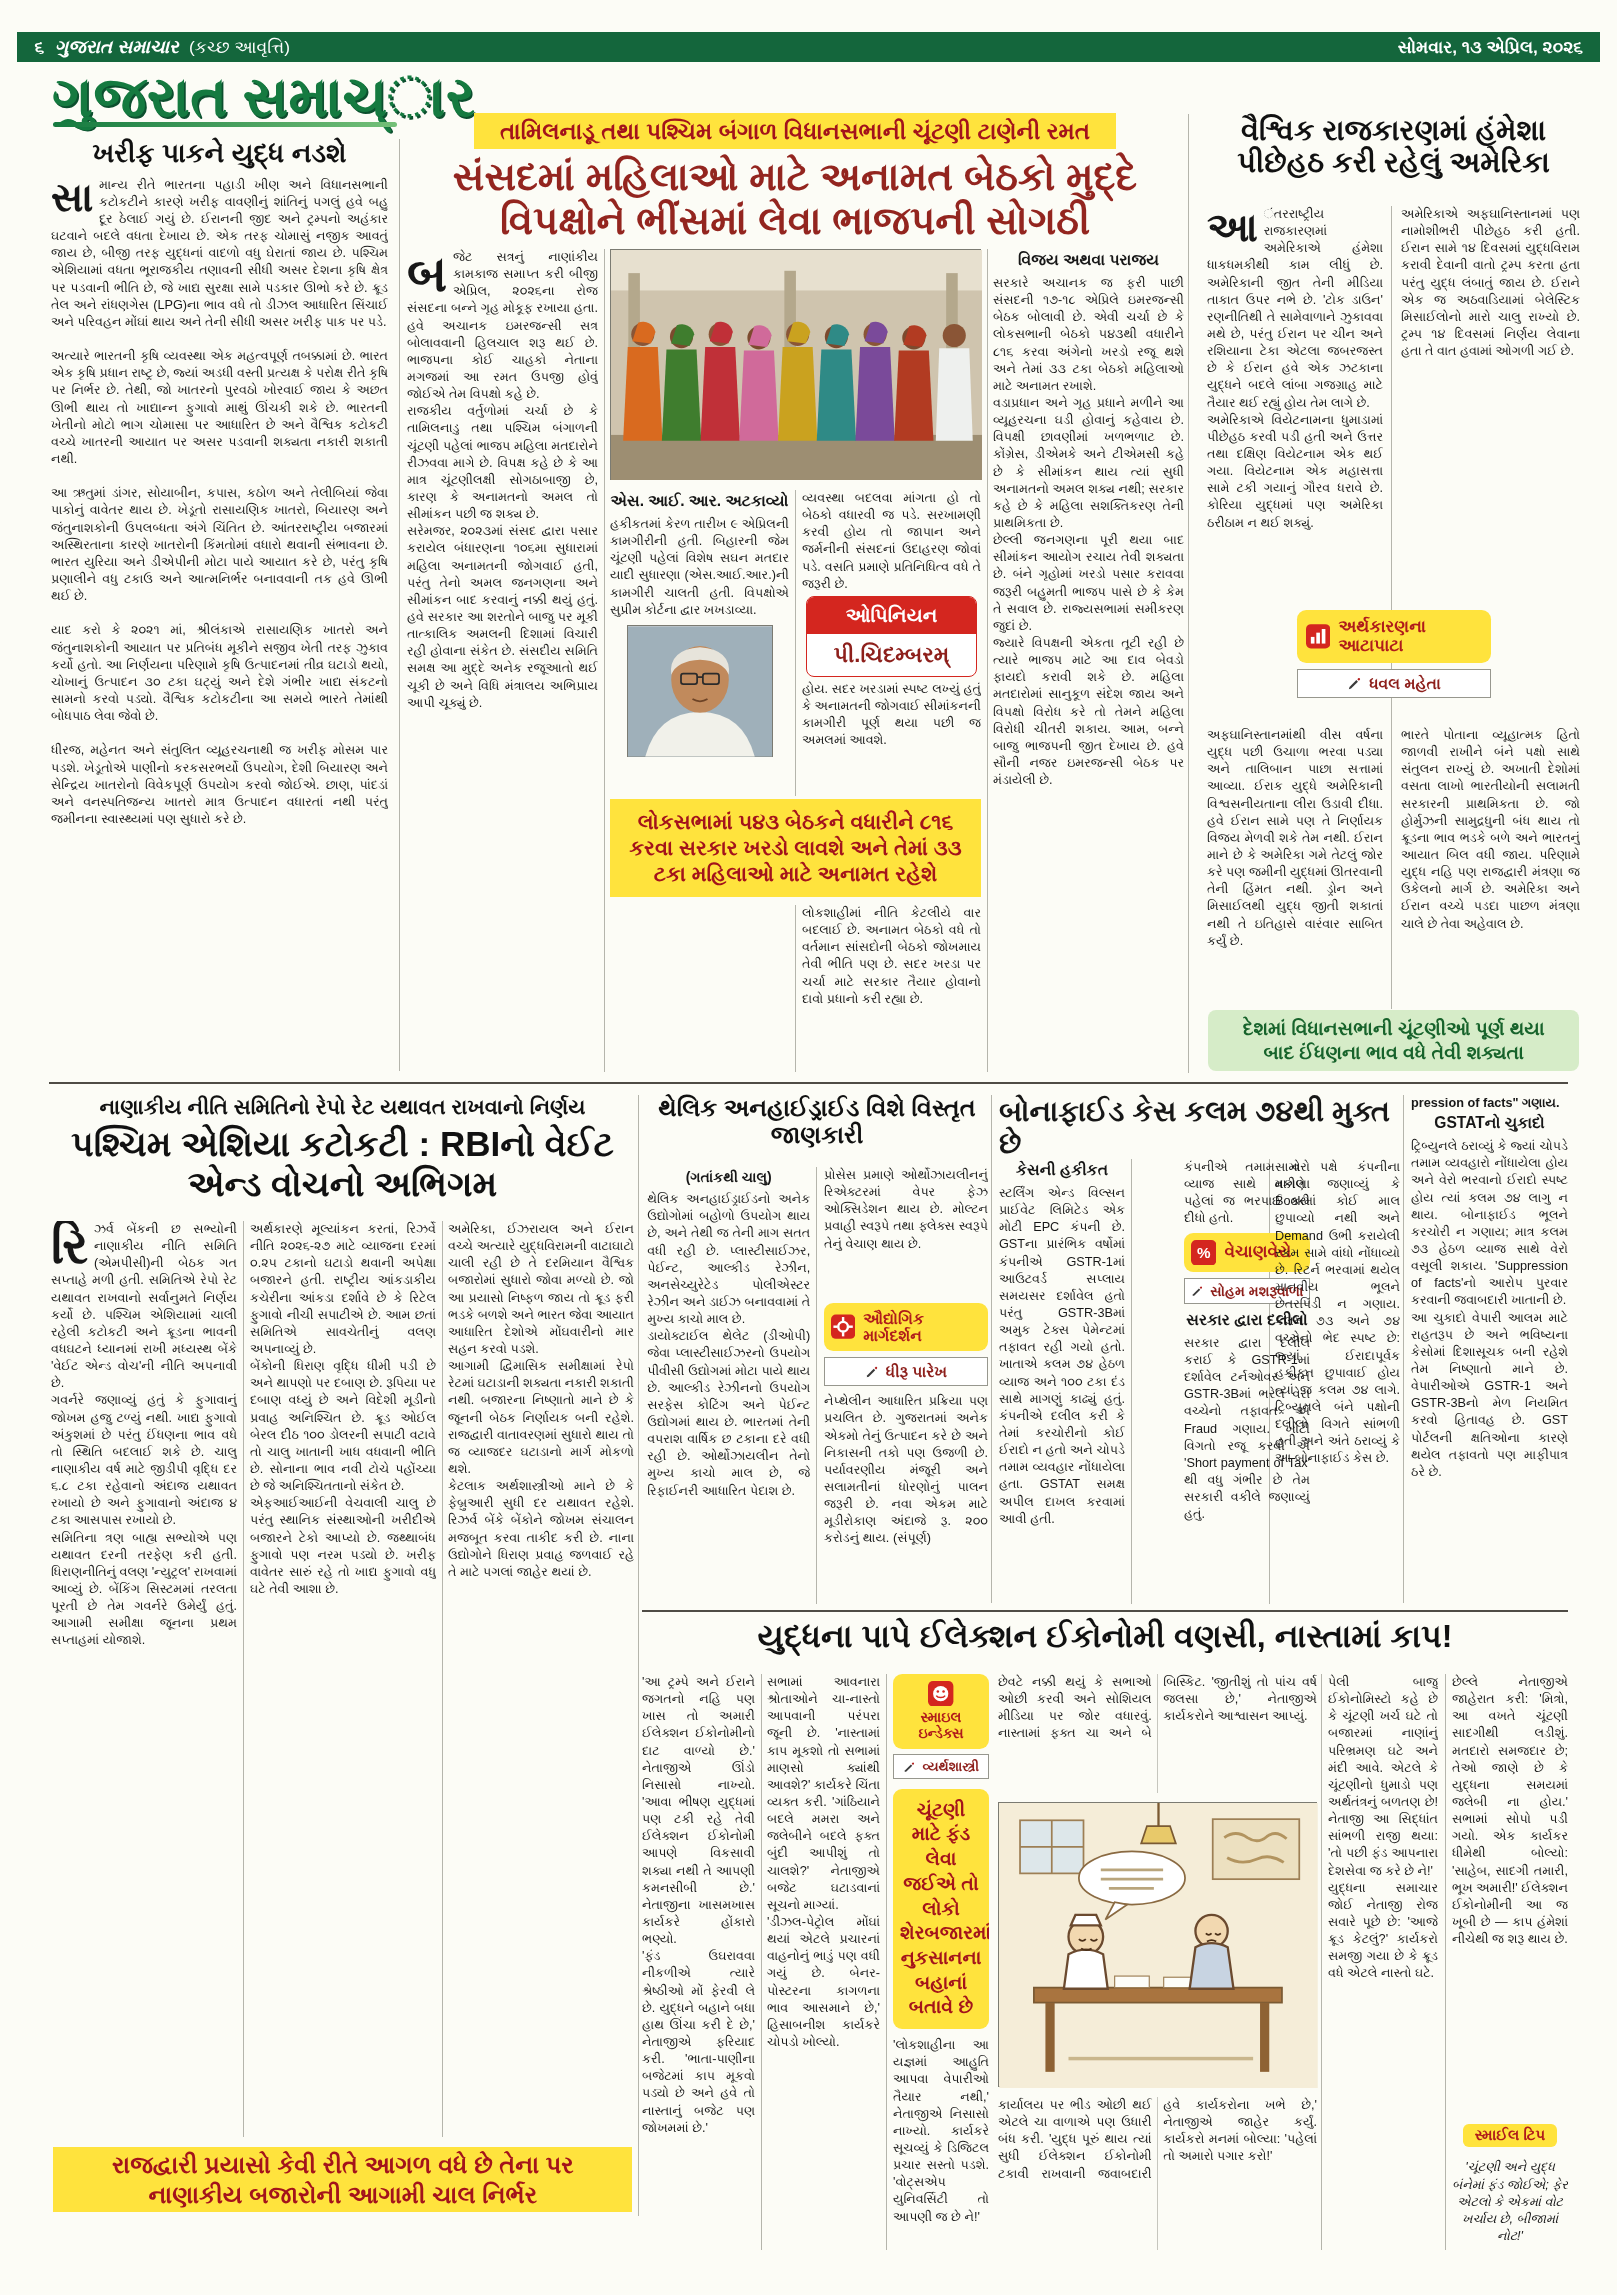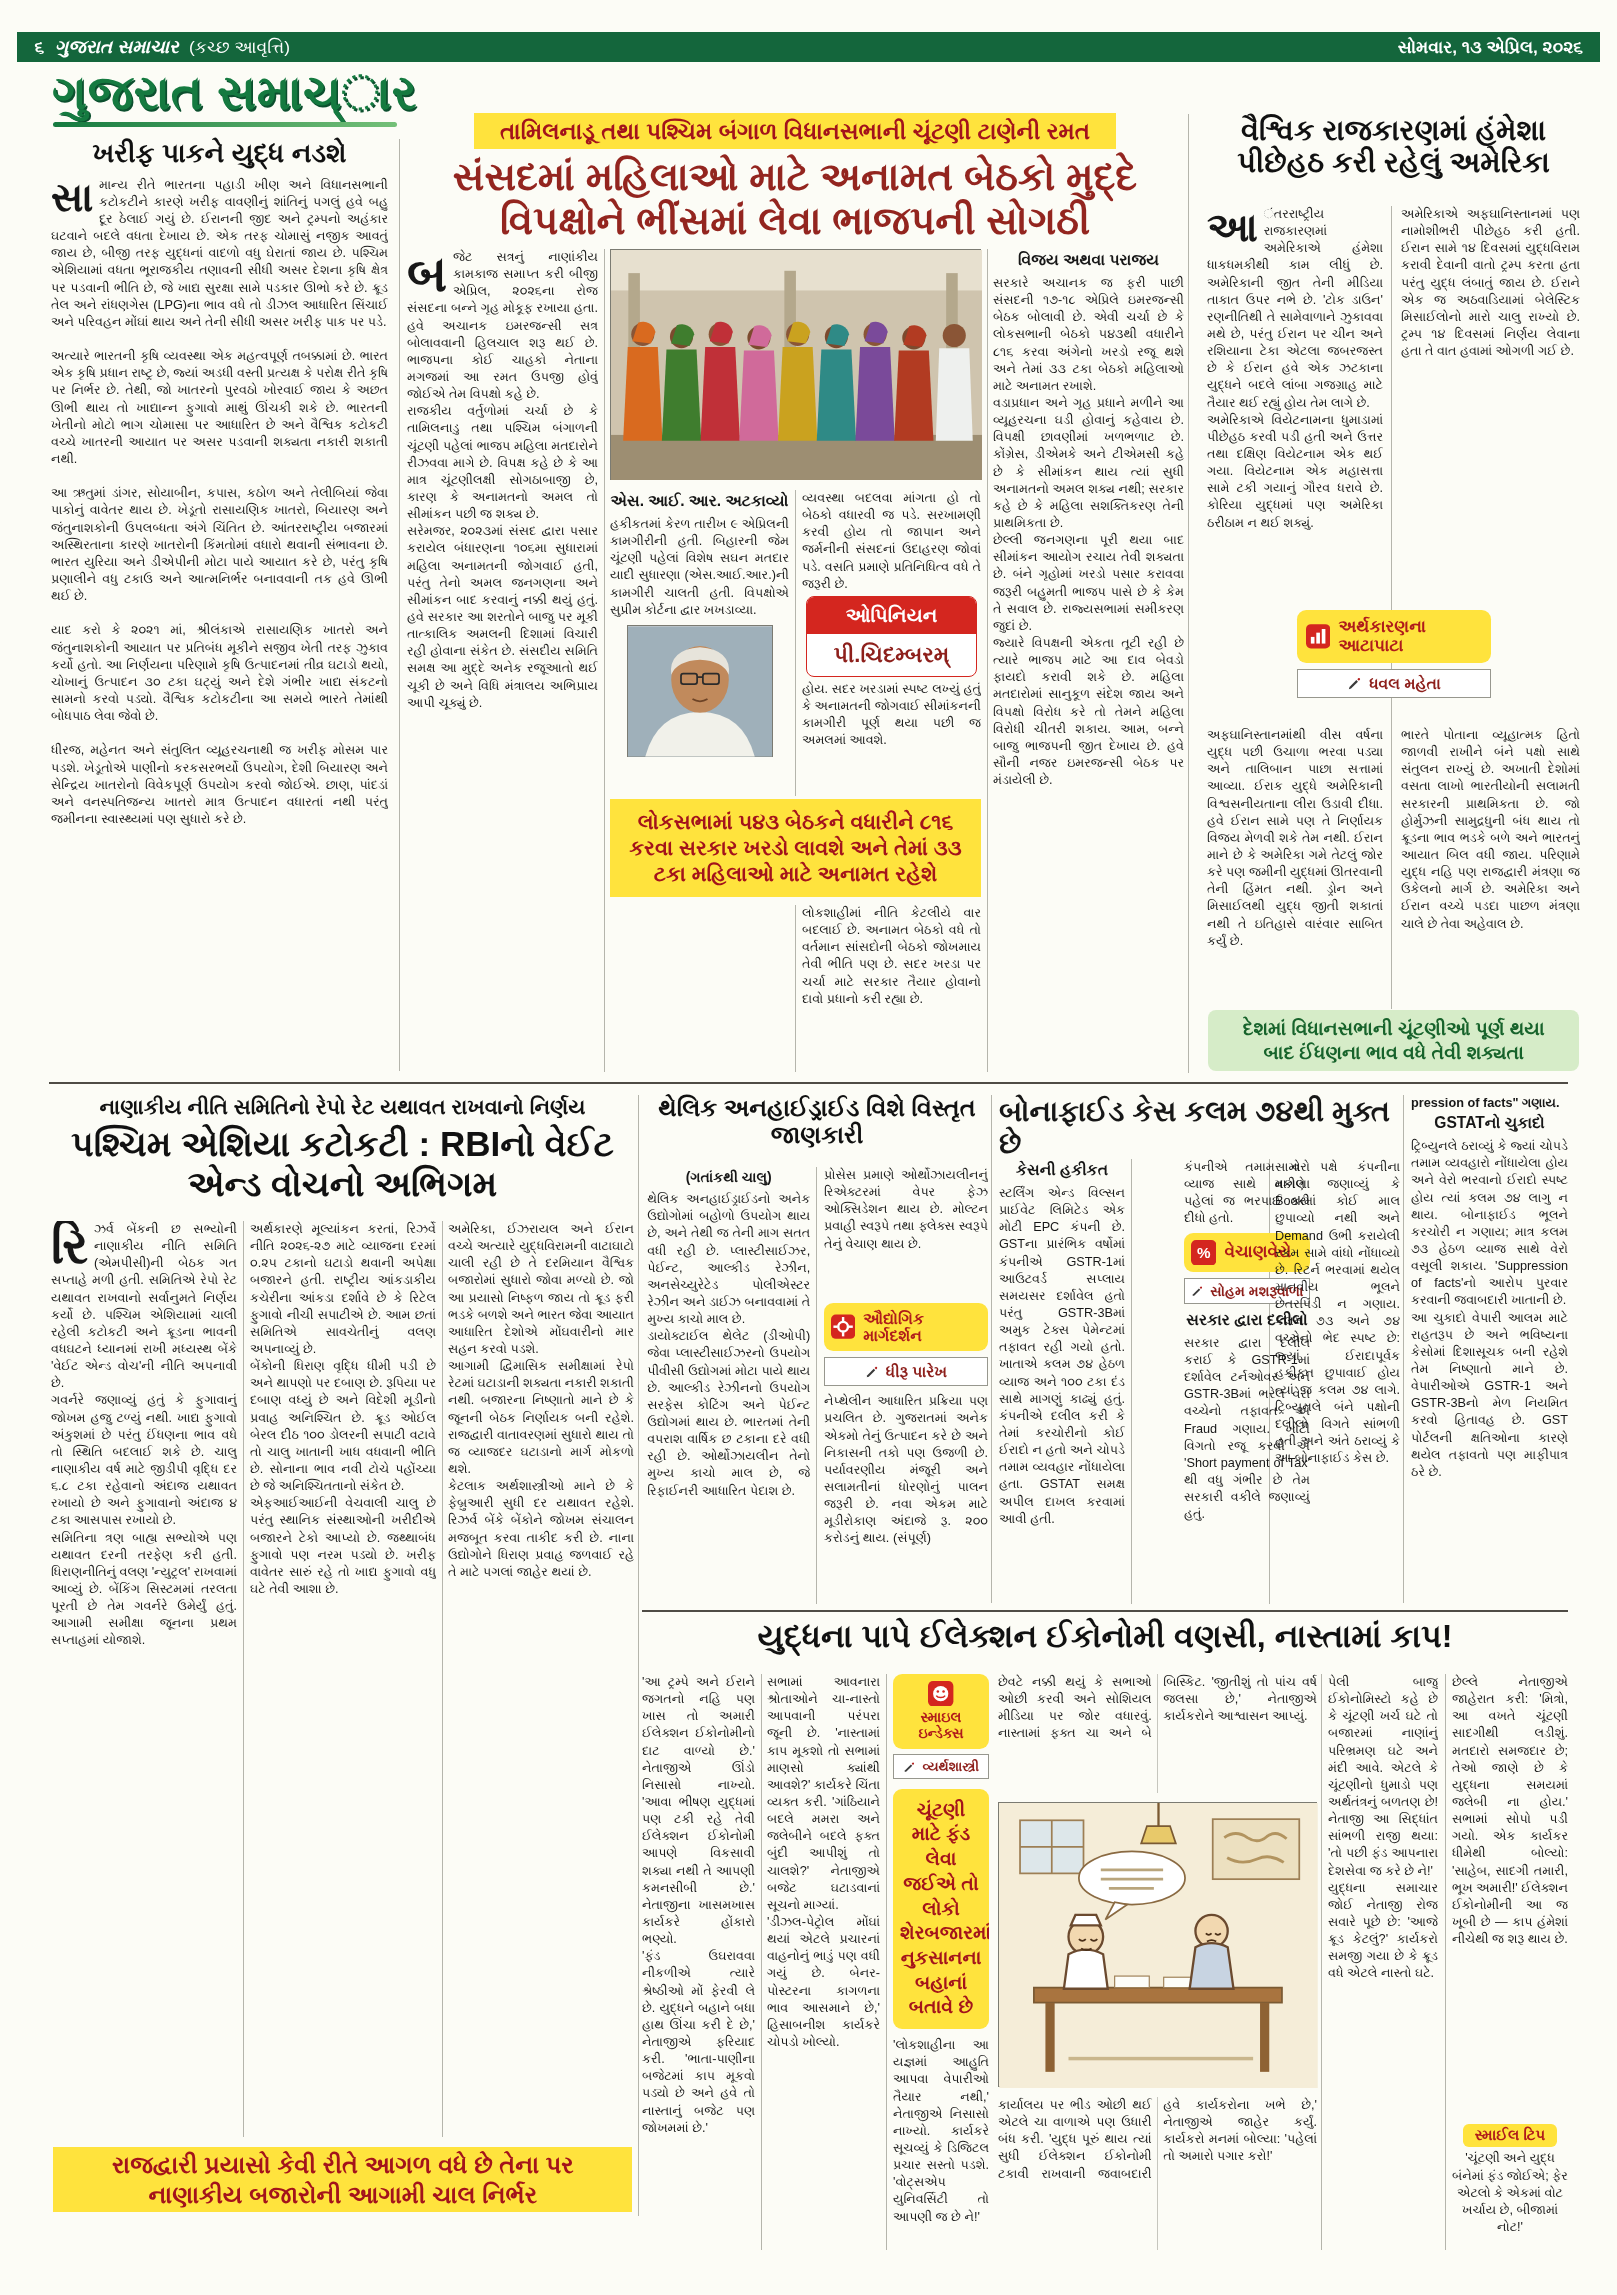--- a/index.html
+++ b/index.html
@@ -4,21 +4,21 @@
 <style>
   * { margin:0; padding:0; box-sizing:border-box; }
   html,body { background:#e9e9e2; }
   .page { position:relative; width:1617px; height:2295px; background:#fcfcf6; overflow:hidden;
           font-family:"Liberation Sans","DejaVu Sans",sans-serif; color:#171717; }
   .abs { position:absolute; }
   .topbar { background:#14663c; color:#fff; display:flex; align-items:center; justify-content:space-between;
             padding:0 17.3px; font-size:17.3px; }
   .topbar .lft { display:flex; align-items:baseline; gap:10.4px; }
   .topbar .brand { font-style:italic; font-weight:bold; font-size:18.5px; }
-  .masthead { font-size:48px; font-weight:800; color:#157a40; letter-spacing:0.6px; text-shadow:1.7px 1.7px 0 #0c4f2e; }
+  .masthead { font-size:56px; font-weight:800; color:#157a40; letter-spacing:0.6px; text-shadow:1.7px 1.7px 0 #0c4f2e;font-family:Liberation Serif, serif; }
   .masthead-rule { background:linear-gradient(90deg,#157a40,#74c078); height:5.2px; border-radius:2.9px; }
   .hl { font-weight:800; line-height:1.12; }
   .body { font-size:12.7px; line-height:1.35; text-align:justify; overflow:hidden; }
   .prelines { white-space:pre-line; }
   .dropcap { float:left; font-weight:800; font-size:40px; line-height:.82; padding:4.6px 5.8px 0 0; }
   .subhead { font-weight:800; font-size:15.6px; text-align:center; margin:2.3px 0 5.8px; line-height:1.15; }
   .vline { background:#b5b5ac; width:1.2px; }
   .hline { background:#4f4c45; height:1.7px; }
   .kicker { background:#ffe33d; color:#a3131b; font-weight:800; font-size:23px; padding:4.6px 25.4px; display:inline-block; }
   .center-head { color:#93251f; text-align:center; font-size:39px; }
@@ -426,20 +426,20 @@
 
       <div class="abs body prelines" style="left:356px; top:423px; width:319px; height:153px; column-count:2; column-gap:11.6px; column-rule:0.6px solid #c6c6be;">કાર્યાલય પર ભીડ ઓછી થઈ એટલે ચા વાળાએ પણ ઉધારી બંધ કરી. 'યુદ્ધ પૂરું થાય ત્યાં સુધી ઈલેક્શન ઈકોનોમી ટકાવી રાખવાની જવાબદારી હવે કાર્યકરોના ખભે છે,' નેતાજીએ જાહેર કર્યું. કાર્યકરો મનમાં બોલ્યા: 'પહેલાં તો અમારો પગાર કરો!'</div>
 
       <div class="abs body prelines" style="left:686px; top:0; width:110px; height:576px;">પેલી બાજુ ઈકોનોમિસ્ટો કહે છે કે ચૂંટણી ખર્ચ ઘટે તો બજારમાં નાણાંનું પરિભ્રમણ ઘટે અને મંદી આવે. એટલે કે ચૂંટણીનો ધુમાડો પણ અર્થતંત્રનું બળતણ છે! નેતાજી આ સિદ્ધાંત સાંભળી રાજી થયા: 'તો પછી ફંડ આપનારા દેશસેવા જ કરે છે ને!'
 યુદ્ધના સમાચાર જોઈ નેતાજી રોજ સવારે પૂછે છે: 'આજે ક્રૂડ કેટલું?' કાર્યકરો સમજી ગયા છે કે ક્રૂડ વધે એટલે નાસ્તો ઘટે.</div>
 
       <div class="abs" style="left:810px; top:0; width:116px; height:576px; overflow:hidden;">
         <div class="body prelines" style="height:445px; overflow:hidden;">છેલ્લે નેતાજીએ જાહેરાત કરી: 'મિત્રો, આ વખતે ચૂંટણી સાદગીથી લડીશું. મતદારો સમજદાર છે; તેઓ જાણે છે કે યુદ્ધના સમયમાં જલેબી ના હોય.' સભામાં સોપો પડી ગયો. એક કાર્યકર ધીમેથી બોલ્યો: 'સાહેબ, સાદગી તમારી, ભૂખ અમારી!' ઈલેક્શન ઈકોનોમીની આ જ ખૂબી છે — કાપ હંમેશાં નીચેથી જ શરૂ થાય છે.</div>
         <div style="text-align:center; margin-top:4.6px;">
           <span class="tip-label">સ્માઈલ ટિપ</span>
-          <div class="body" style="margin-top:3px; text-align:center;">'ચૂંટણી અને યુદ્ધ બંનેમાં ફંડ જોઈએ; ફેર એટલો કે એકમાં વોટ ખર્ચાય છે, બીજામાં નોટ!'</div>
+          <div class="body" style="font-style:italic; margin-top:12px; text-align:center;">'ચૂંટણી અને યુદ્ધ બંનેમાં ફંડ જોઈએ; ફેર એટલો કે એકમાં વોટ ખર્ચાય છે, બીજામાં નોટ!'</div>
         </div>
       </div>
     </div>
   </div>
 
 </div>
 
 
 </body></html>

